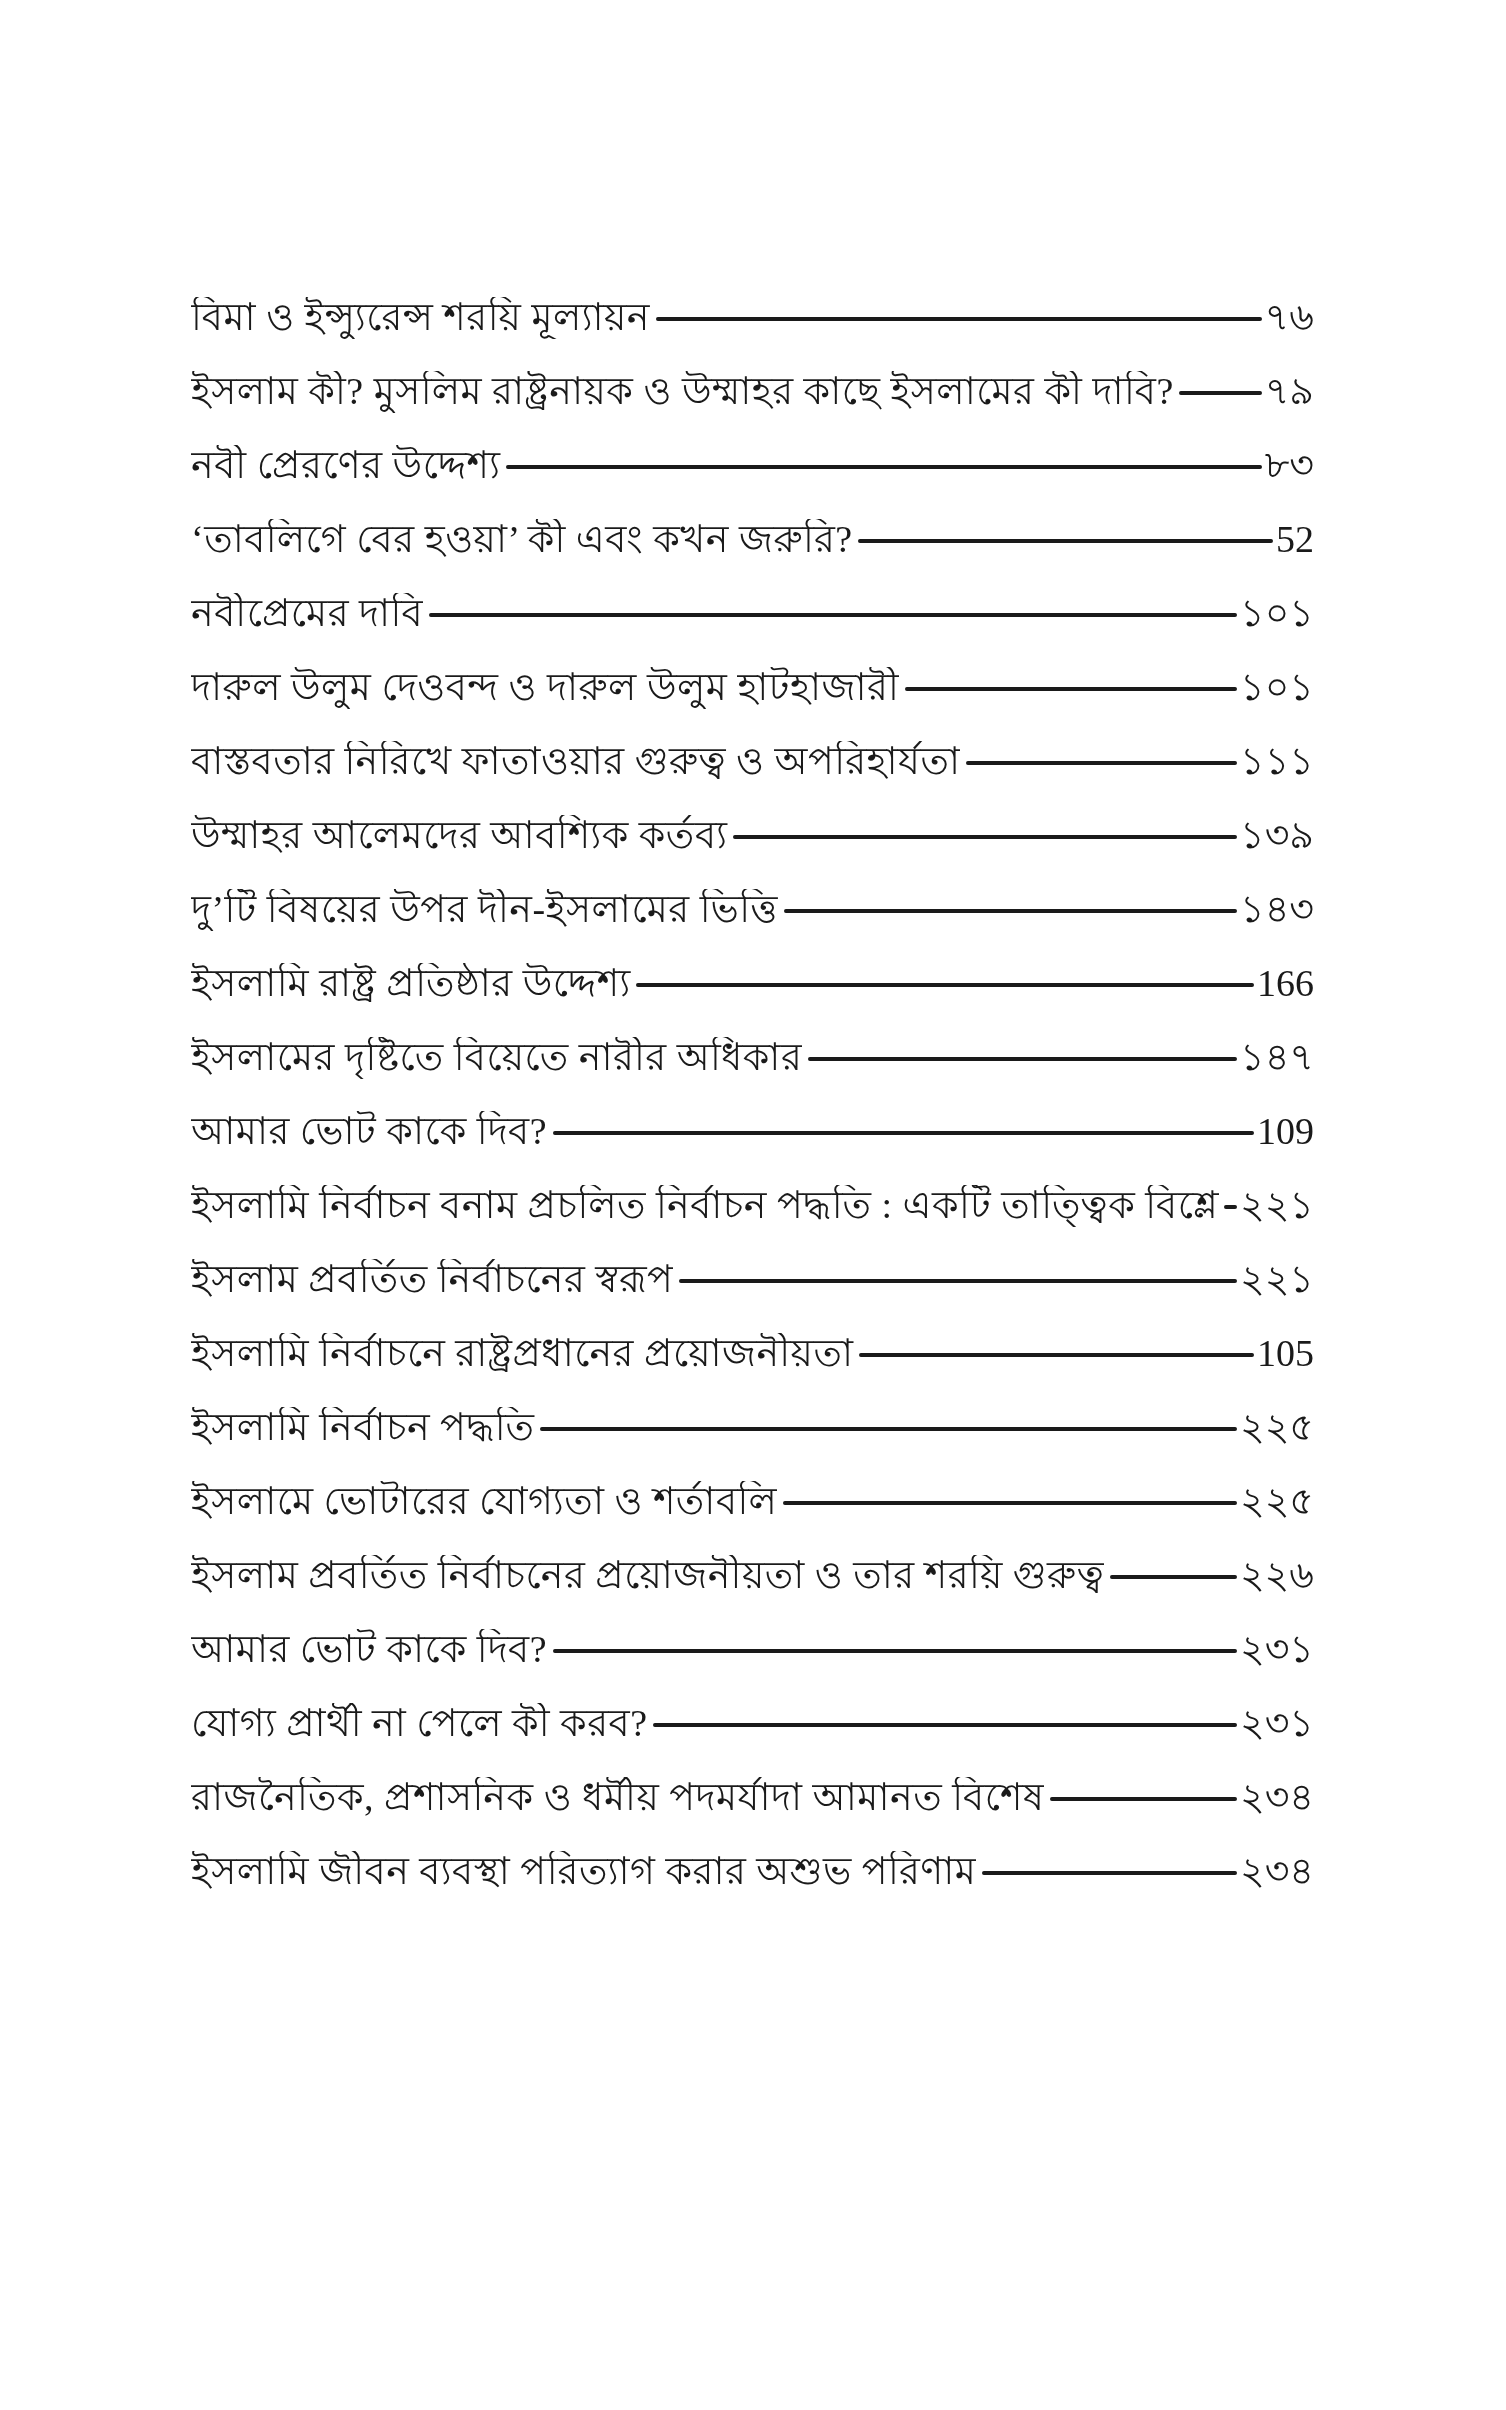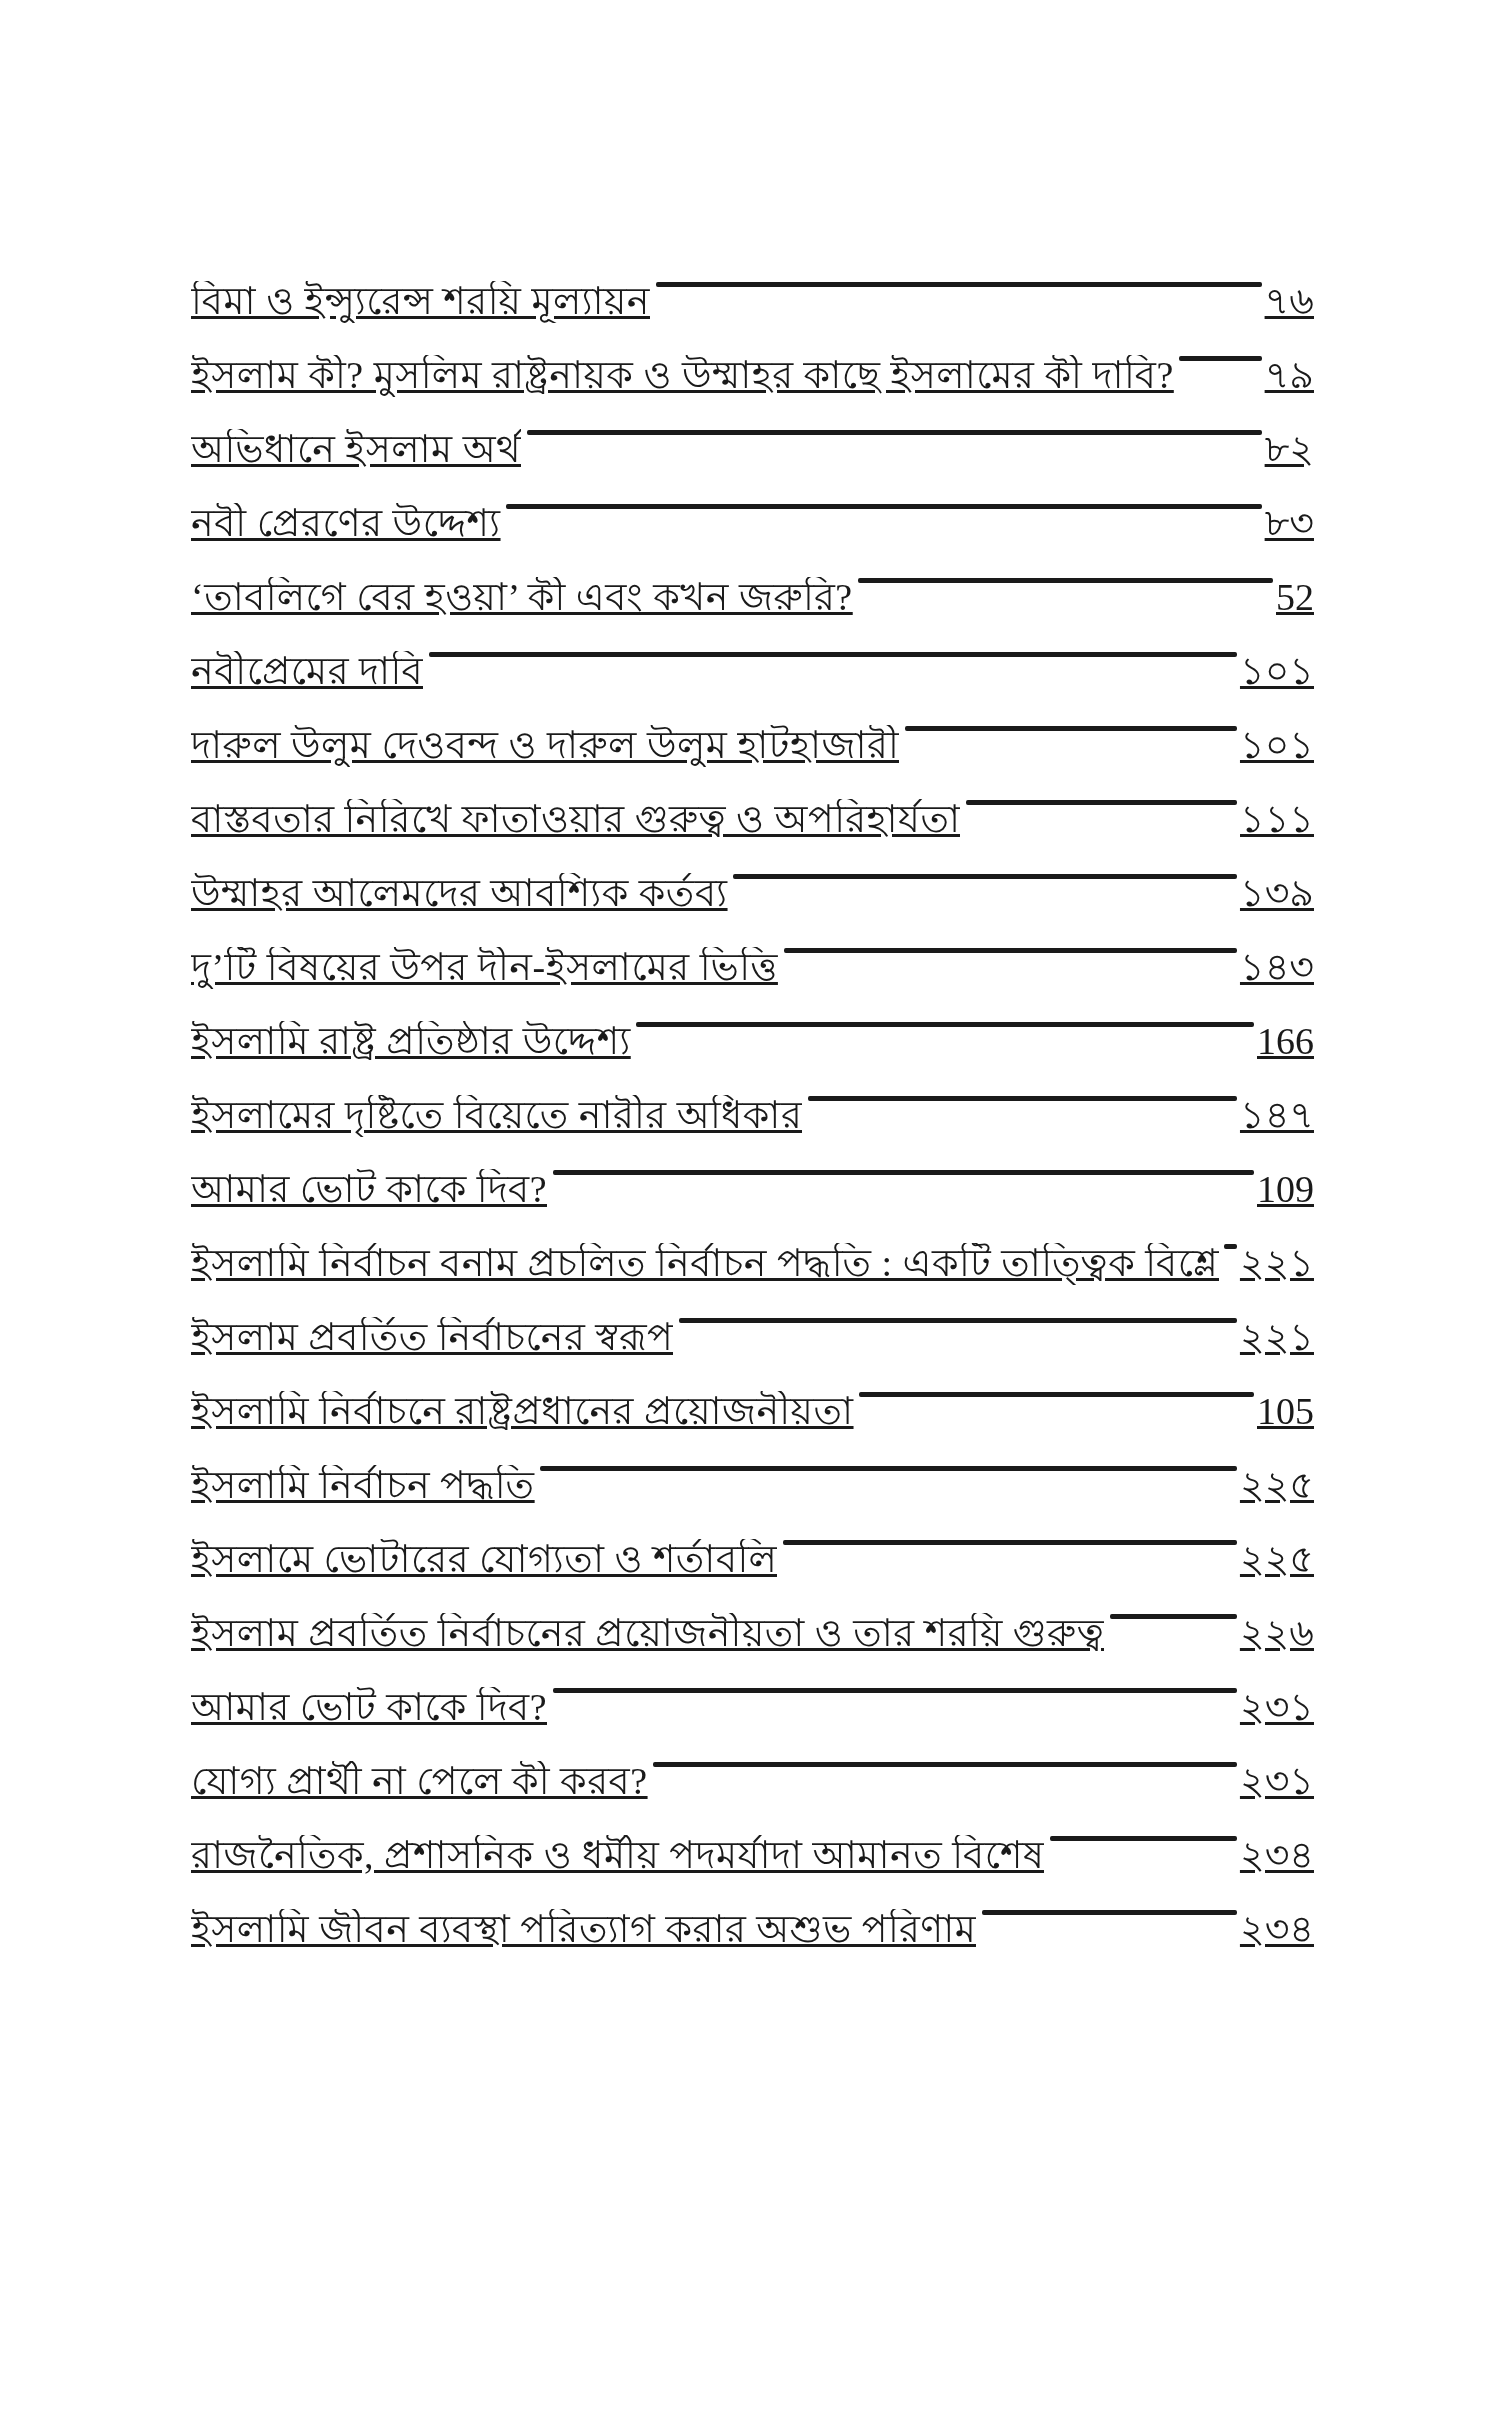--- a/index.html
+++ b/index.html
@@ -21,26 +21,25 @@
     background: #ffffff;
   }
   .toc {
     position: absolute;
     top: 281px;
     left: 191px;
     right: 193px; 
   }
   .toc-row {
     display: flex;
-    align-items: flex-start;
+    align-items: center;
     height: 74px;
     font-size: 38px;
     line-height: 1.1;
     white-space: nowrap;
-    text-decoration: underline;
   }
   .toc-title {
     flex: 0 1 auto;
     overflow: hidden;
     letter-spacing: 0.5px;
   }
   .toc-leader {
     flex: 1 1 auto;
     min-width: 13px;
     height: 4.7px;
@@ -62,25 +61,20 @@
   <div class="toc">
       <div class="toc-row">
     <span class="toc-title">বিমা ও ইন্স্যুরেন্স শরয়ি মূল্যায়ন</span>
     <span class="toc-leader" style="background: rgb(26, 26, 26);"></span>
     <span class="toc-page">৭৬</span>
   </div>
       <div class="toc-row">
     <span class="toc-title">ইসলাম কী? মুসলিম রাষ্ট্রনায়ক ও উম্মাহর কাছে ইসলামের কী দাবি?</span>
     <span class="toc-leader" style="background: rgb(26, 26, 26);"></span>
     <span class="toc-page">৭৯</span>
-  </div>
-      <div class="toc-row">
-    <span class="toc-title">অভিধানে ইসলাম অর্থ</span>
-    <span class="toc-leader" style="background: rgb(26, 26, 26);"></span>
-    <span class="toc-page">৮২</span>
   </div>
       <div class="toc-row">
     <span class="toc-title">নবী প্রেরণের উদ্দেশ্য</span>
     <span class="toc-leader" style="background: rgb(26, 26, 26);"></span>
     <span class="toc-page">৮৩</span>
   </div>
       <div class="toc-row">
     <span class="toc-title">‘তাবলিগে বের হওয়া’ কী এবং কখন জরুরি?</span>
     <span class="toc-leader" style="background: rgb(26, 26, 26);"></span>
     <span class="toc-page">52</span>

